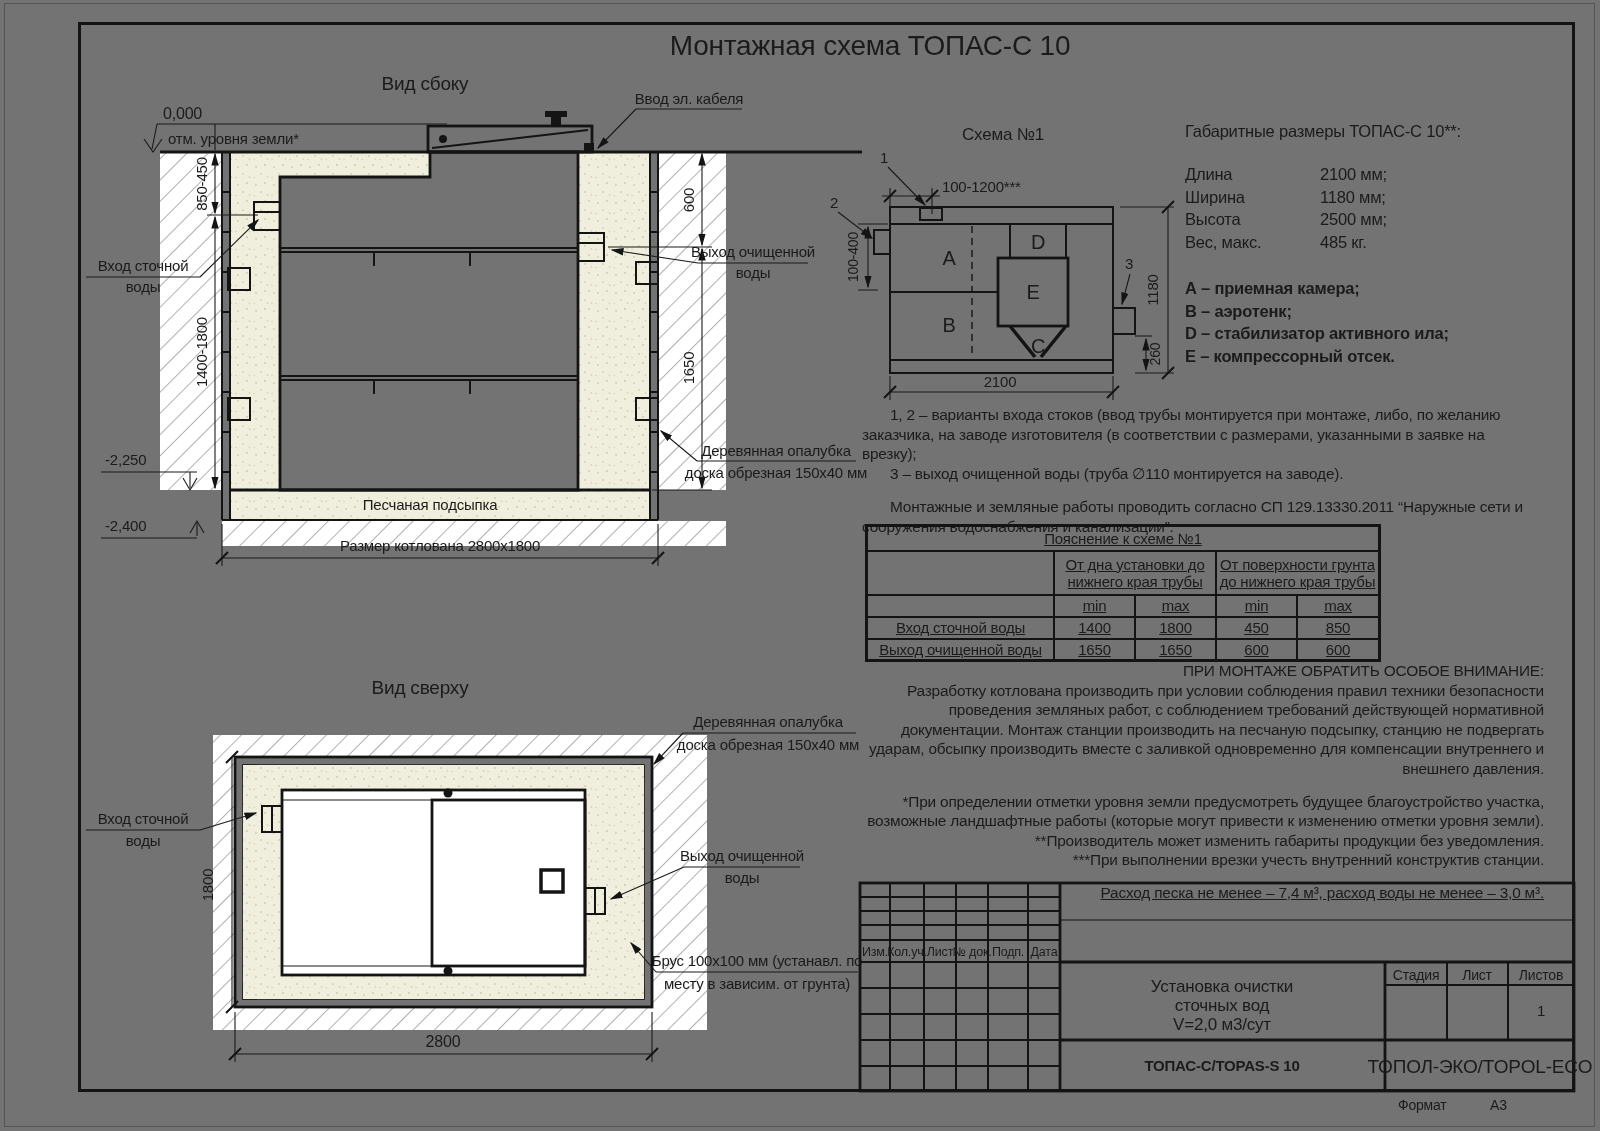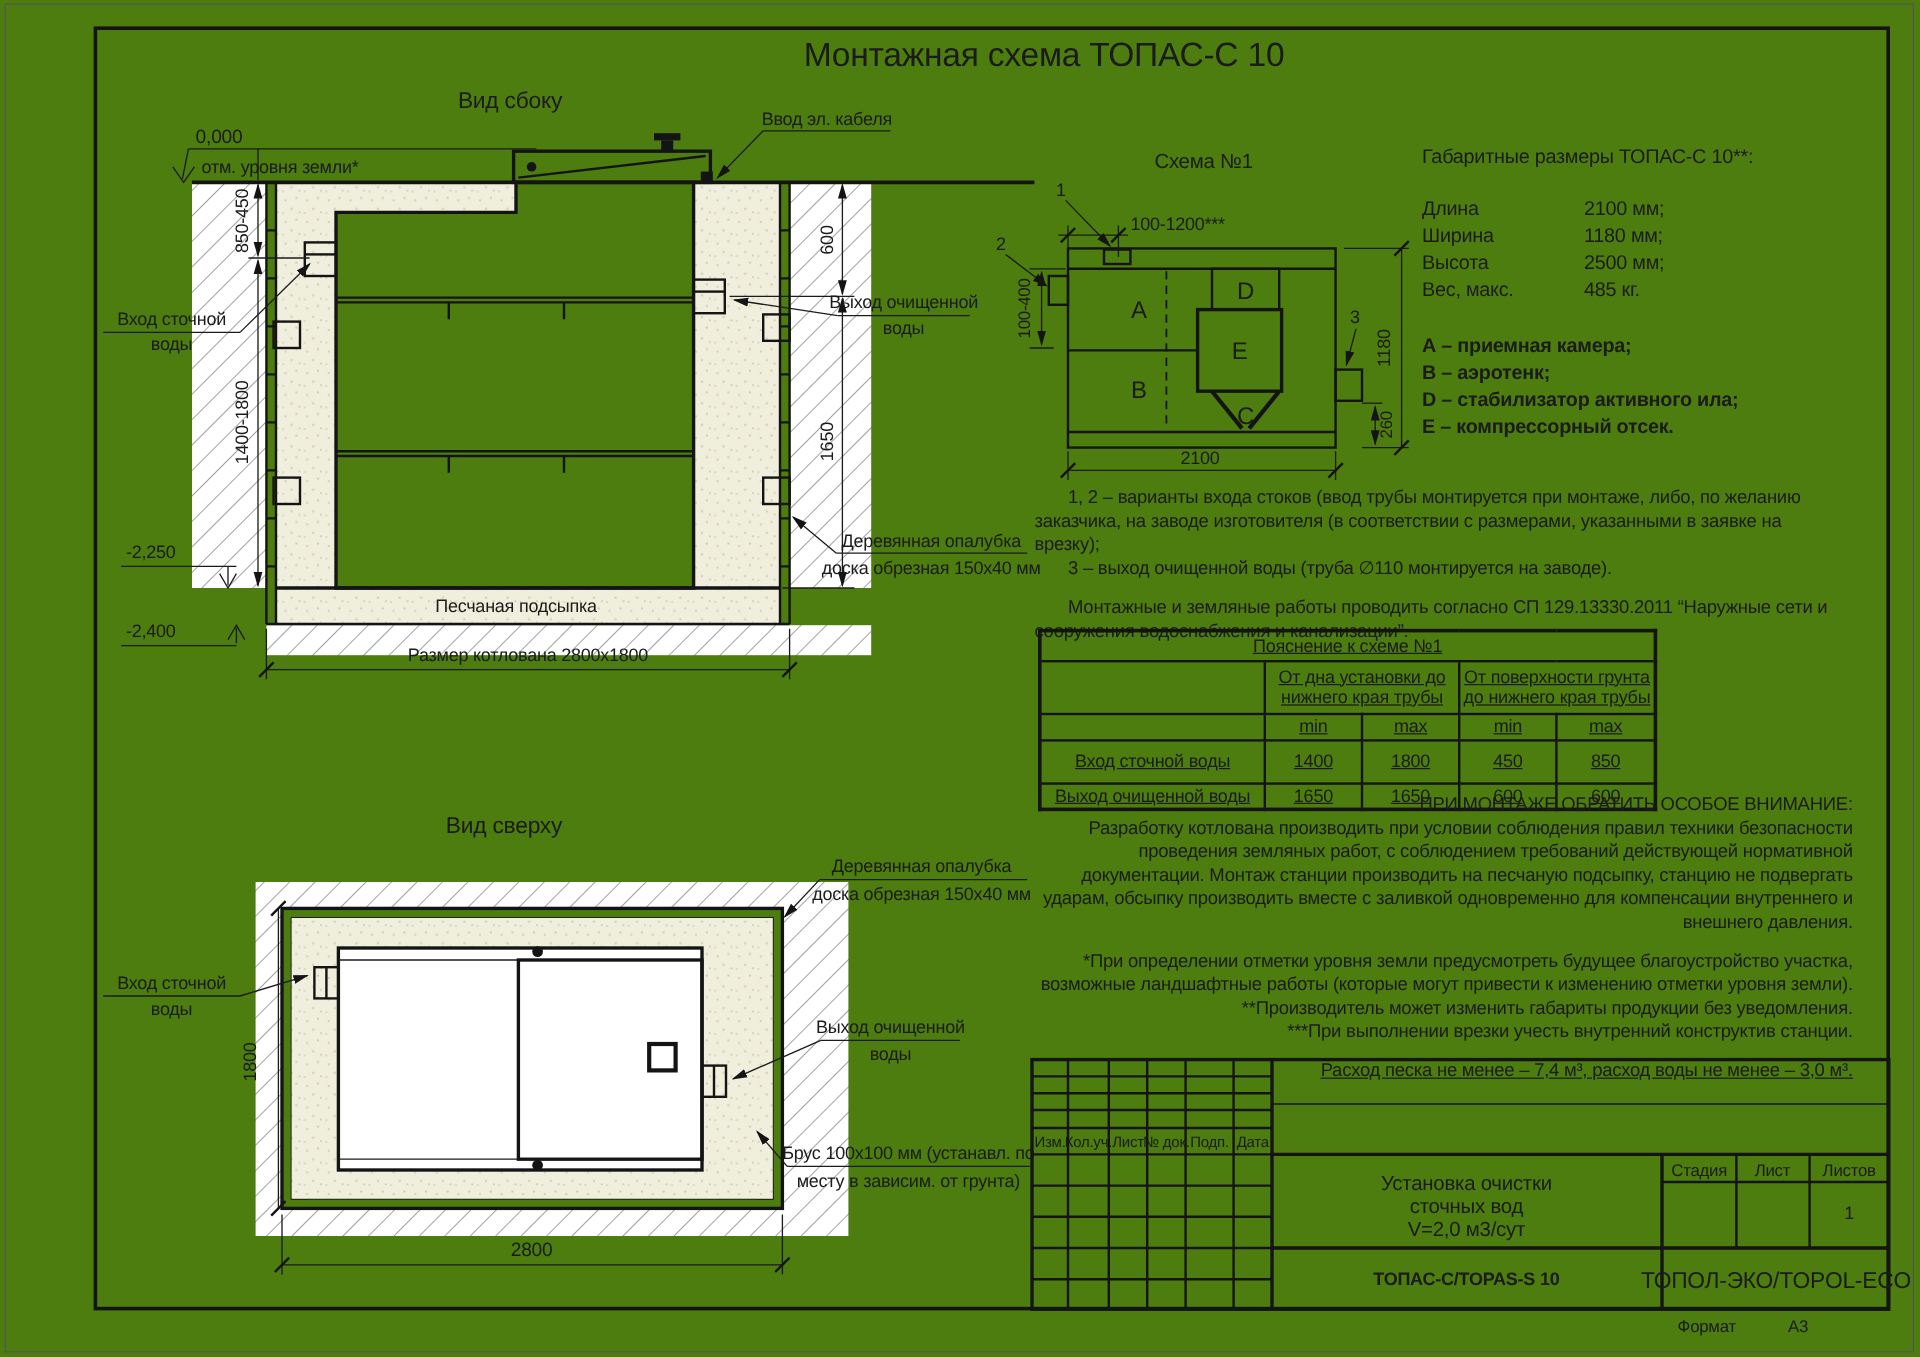--- a/index.html
+++ b/index.html
@@ -1,16 +1,16 @@
 <!DOCTYPE html>
 <html><head>
 <meta charset="utf-8">
 <style>
   html,body{margin:0;padding:0;background:#fff;}
-  #app{position:relative;width:1600px;height:1131px;background:#4d7c0f;overflow:hidden;
+  #app{position:relative;width:1600px;height:1131px;background:#737373;overflow:hidden;
        font-family:"Liberation Sans",sans-serif;color:#1b1b1b;letter-spacing:-0.2px;}
   .abs{position:absolute;}
   .outer-border{left:4px;top:3px;width:1589px;height:1122px;border:1px solid #555;}
   .frame{left:78px;top:22px;width:1491px;height:1064px;border:3px solid #141414;}
   .page-title{left:560px;top:30px;width:620px;text-align:center;font-size:28px;}
   svg{position:absolute;left:0;top:0;}
   svg text{fill:#1b1b1b;font-family:"Liberation Sans",sans-serif;}
   .t15{font-size:15px;} .t14{font-size:14px;} .t16{font-size:16px;} .t19{font-size:19px;}
   .t20{font-size:20px;} .t12{font-size:12.5px;} .t17{font-size:17px;}
   .mid{text-anchor:middle;}
@@ -401,21 +401,21 @@
         <div>до нижнего края трубы</div>
       </td>
     </tr>
     <tr style="height:22px">
       <td></td>
       <td style="width:75px">min</td>
       <td style="width:75px">max</td>
       <td style="width:75px">min</td>
       <td style="width:76px">max</td>
     </tr>
-    <tr style="height:36px">
+    <tr style="height:22px">
       <td>Вход сточной воды</td>
       <td>1400</td>
       <td>1800</td>
       <td>450</td>
       <td>850</td>
     </tr>
     <tr style="height:22px">
       <td>Выход очищенной воды</td>
       <td>1650</td>
       <td>1650</td>

